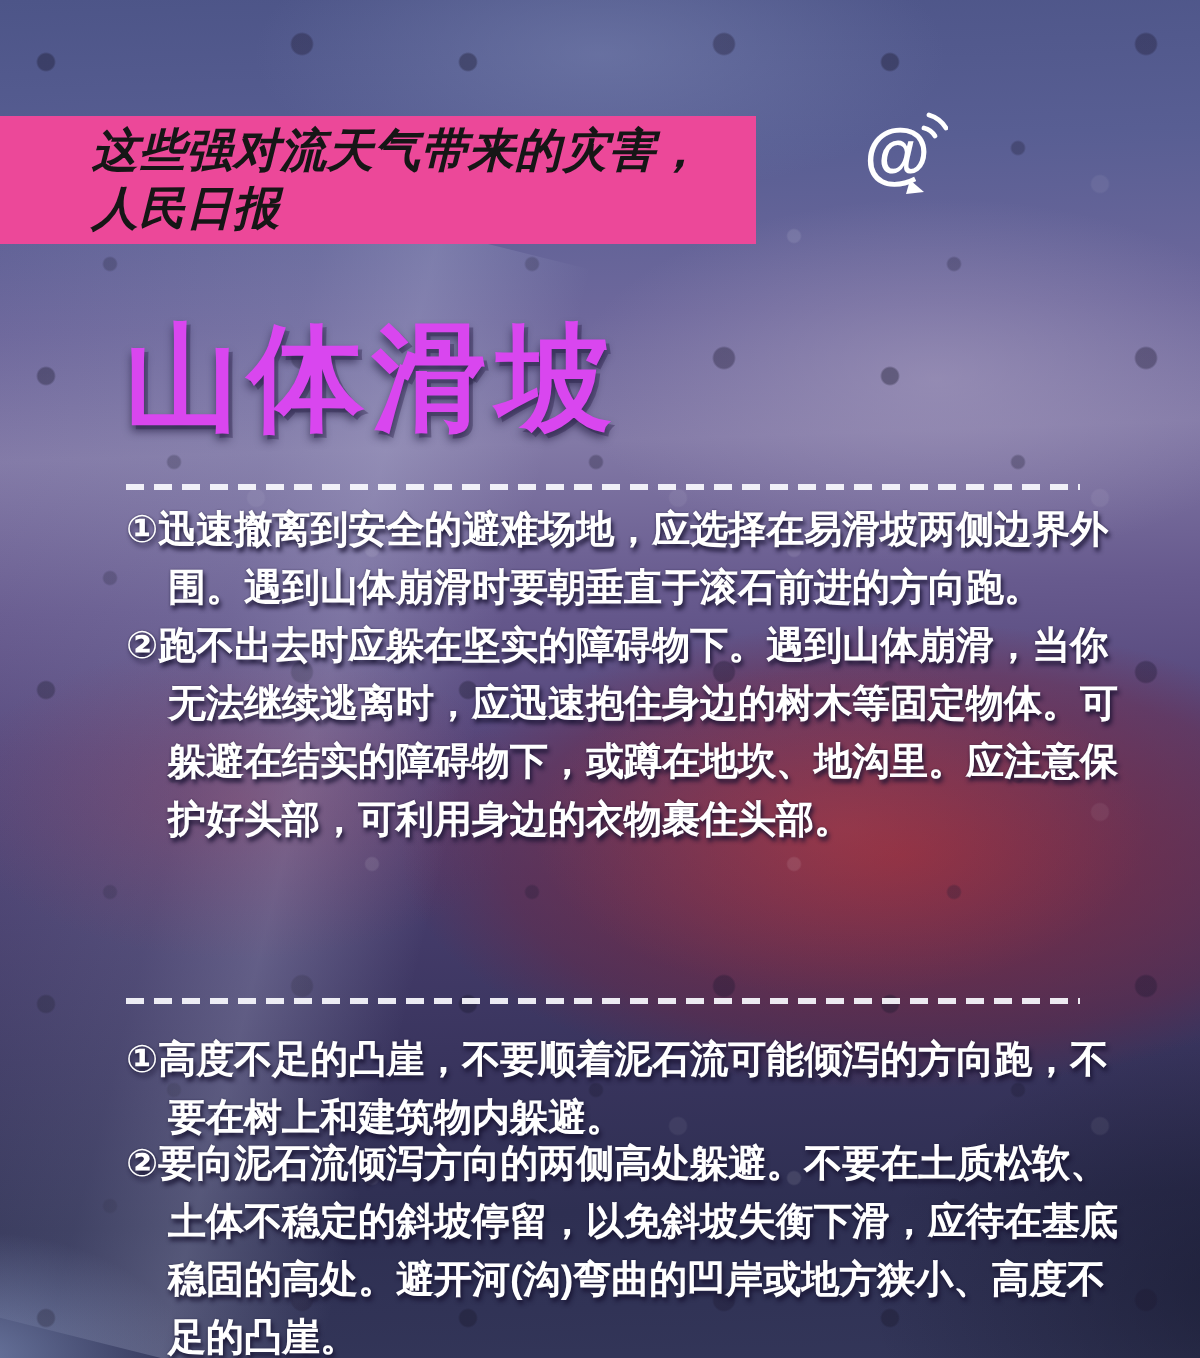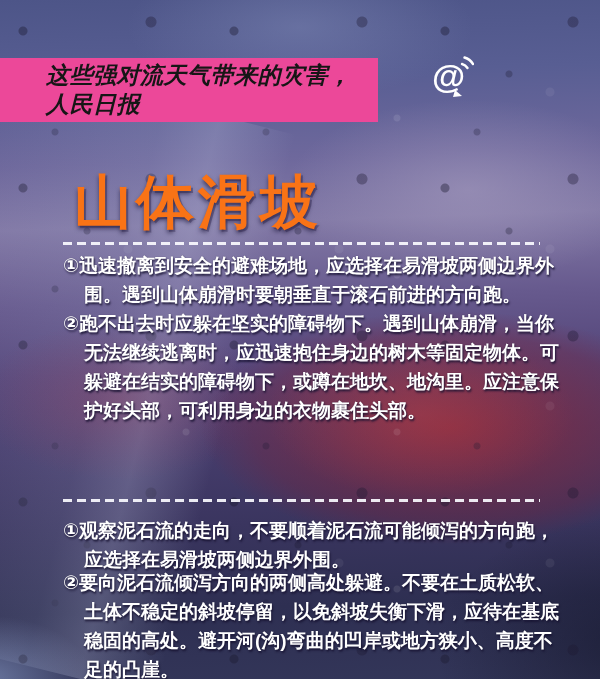--- a/index.html
+++ b/index.html
@@ -46,22 +46,22 @@
     font-size:23px; font-weight:bold; color:#161616; line-height:29px; letter-spacing:0.5px;
     white-space:nowrap;
   }
   
   .logo { position:absolute; left:432px; top:54px; display:flex; gap:5px; color:#fff; z-index:3; }
   .logo-txt { display:flex; flex-direction:column; }
   .logo-name { font-size:20px; font-weight:bold; letter-spacing:1.5px; line-height:22px; margin-top:7px; white-space:nowrap; }
   .logo-sub  { font-size:8px; font-weight:bold; letter-spacing:1.1px; margin-top:2px; white-space:nowrap; }
   
   .sec-title {
-    position:absolute; left:62px; margin:12px; z-index:2;
-    font-size:58px; font-weight:900; color:#f97316; letter-spacing:4px; line-height:1.2;
+    position:absolute; left:62px; margin:0; z-index:2;
+    font-size:58px; font-weight:900; color:#d946ef; letter-spacing:4px; line-height:1.2;
     text-shadow:0 3px 4px rgba(25,20,55,0.6), 2px 2px 0 rgba(40,30,70,0.35);
     white-space:nowrap;
   }
   .t1 { top:155px; }
   .t2 { top:418px; }
   
   .dash {
     position:absolute; left:63px; width:477px; height:3px; z-index:2;
     background:repeating-linear-gradient(90deg, rgba(250,250,255,0.92) 0 9px, rgba(250,250,255,0) 9px 14px);
   }
@@ -107,17 +107,17 @@
 
   <h1 class="sec-title t1">山体滑坡</h1>
   <div class="dash d1"></div>
 
   <p class="para p2"><span class="marker">②</span><span>跑不出去时应躲在坚实的障碍物下。遇到山体崩滑，当你无法继续逃离时，应迅速抱住身边的树木等固定物体。可躲避在结实的障碍物下，或蹲在地坎、地沟里。应注意保护好头部，可利用身边的衣物裹住头部。</span></p>
 
   <p class="para p1"><span class="marker">①</span><span>迅速撤离到安全的避难场地，应选择在易滑坡两侧边界外围。遇到山体崩滑时要朝垂直于滚石前进的方向跑。</span></p>
 
   <div class="dash d2"></div>
 
-  <p class="para p3"><span class="marker">①</span><span>观察泥石流的走向，不要顺着泥石流可能倾泻的方向跑，应选择在易滑坡两侧边界外围。</span></p>
+  <p class="para p3"><span class="marker">①</span><span>高度不足的凸崖，不要顺着泥石流可能倾泻的方向跑，不要在树上和建筑物内躲避。</span></p>
 
   <p class="para p4"><span class="marker">②</span><span>要向泥石流倾泻方向的两侧高处躲避。不要在土质松软、土体不稳定的斜坡停留，以免斜坡失衡下滑，应待在基底稳固的高处。避开河(沟)弯曲的凹岸或地方狭小、高度不足的凸崖。</span></p>
 
 </div>
 
 </body></html>

